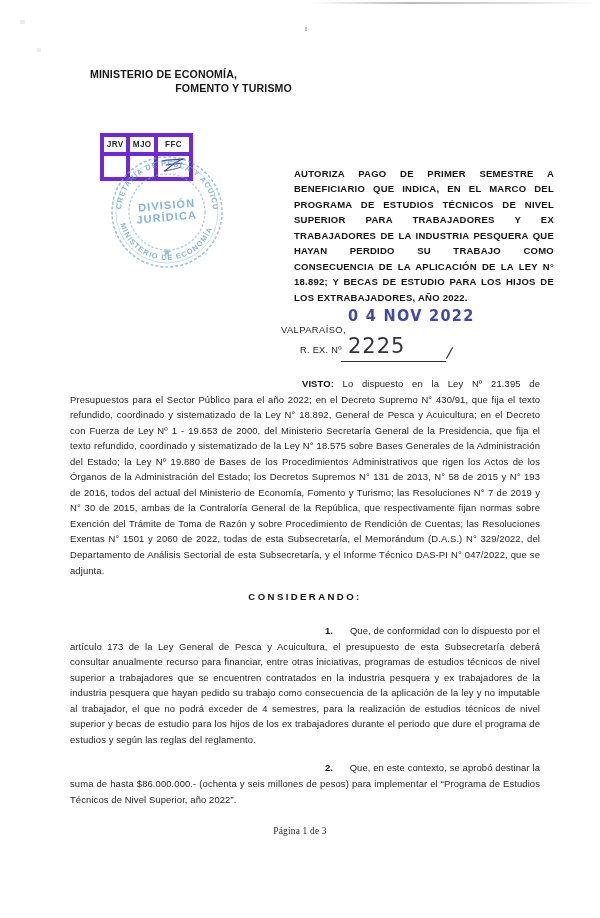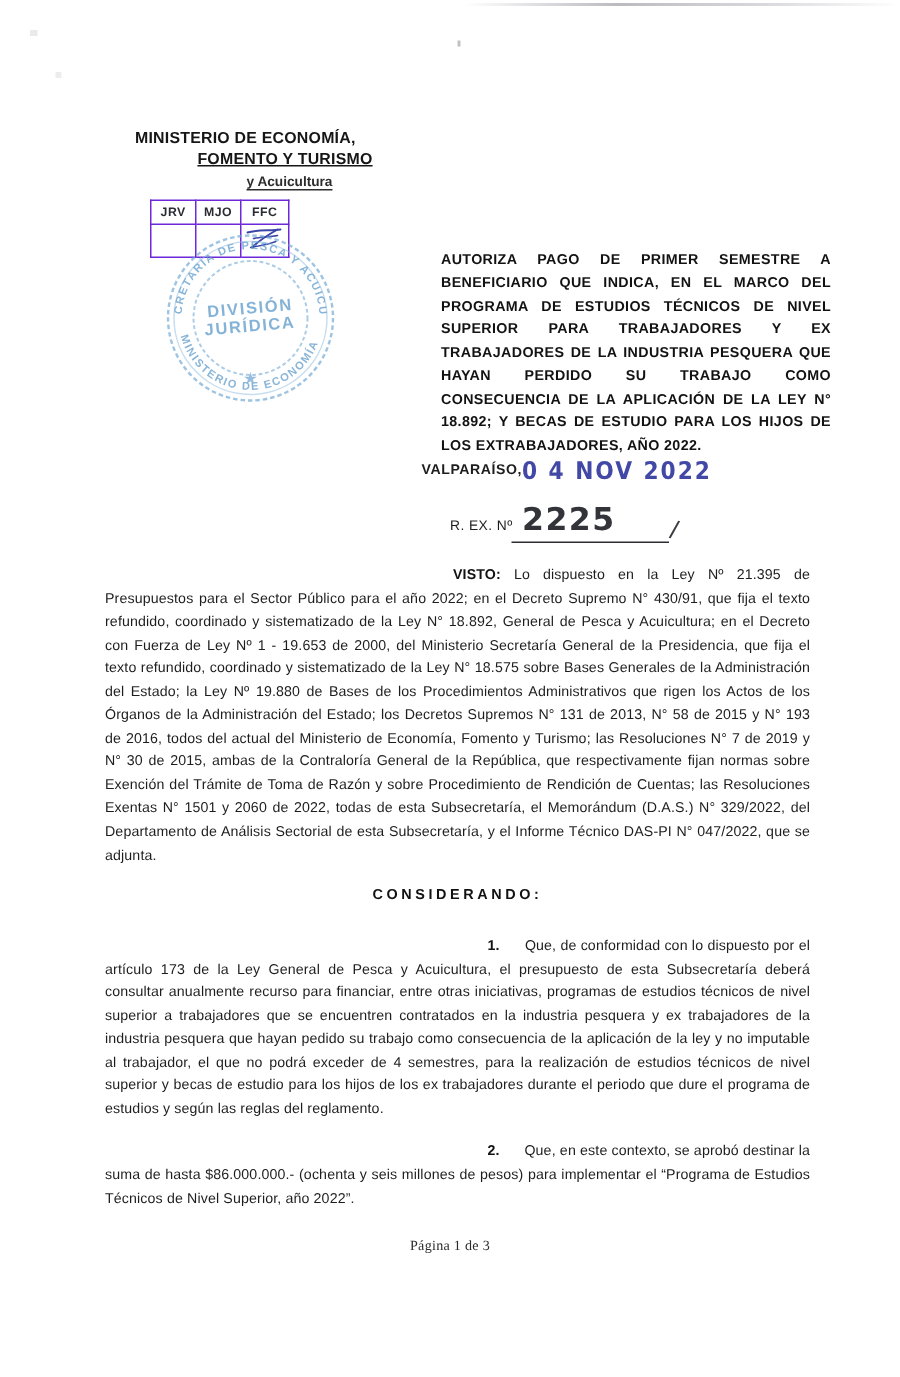--- a/index.html
+++ b/index.html
@@ -27,34 +27,34 @@
   }
   .scan-speck {
     position: absolute;
     background: rgba(120,120,125,.45);
   }
 
   
   .letterhead {
     position: absolute;
     left: 88px;
-    top: 86px;
+    top: 68px;
     width: 210px;
     text-align: center;
     line-height: 1.32;
   }
   .lh-l1, .lh-l2 {
     font-size: 10.6px;
     font-weight: 600;
     letter-spacing: .15px;
     color: #161616;
     white-space: nowrap;
   }
   .lh-l1 { text-align: left; padding-left: 2px; }
-  .lh-l2 { text-align: center; padding-right: 6px; text-decoration: underline; }
+  .lh-l2 { text-align: right; padding-right: 6px; }
   .lh-l3 {
     font-size: 10.6px;
     font-weight: 600;
     text-decoration: underline;
     text-underline-offset: 2px;
     margin-top: 2px;
     color: #161616;
   }
   .lh-l4 {
     font-size: 9.1px;
@@ -67,21 +67,21 @@
 
   
   .initials-table {
     position: absolute;
     left: 100px;
     top: 133px;
     width: 93px;
     border-collapse: collapse;
   }
   .initials-table td {
-    border: 1px solid #6d28d9;
+    border: 4px solid #6d28d9;
     height: 15px;
     text-align: center;
     vertical-align: middle;
     font-size: 8.2px;
     font-weight: 600;
     letter-spacing: .3px;
     color: #2b2b33;
     padding: 0;
   }
   .initials-table tr.row-sign td { height: 19px; }
@@ -118,23 +118,23 @@
     letter-spacing: .25px;
     text-align: justify;
     text-align-last: left;
     color: #121212;
   }
 
   
   .place-line {
     position: absolute;
     left: 281px;
-    top: 307px;
+    top: 324px;
     font-size: 9.4px;
-    font-weight: 700;
+    font-weight: 400;
     letter-spacing: .4px;
     color: #1d1d1d;
   }
   .date-stamp {
     position: absolute;
     left: 348px;
     top: 306px;
     font-family: "DejaVu Sans", sans-serif;
     font-size: 14.5px;
     font-weight: 700;
@@ -151,21 +151,21 @@
     font-weight: 400;
     letter-spacing: .3px;
     color: #1d1d1d;
   }
   .rex-number {
     position: absolute;
     left: 348px;
     top: 334px;
     font-family: "DejaVu Sans", sans-serif;
     font-size: 21px;
-    font-weight: 700;
+    font-weight: 400;
     letter-spacing: 1px;
     color: #33343a;
   }
   .rex-rule {
     position: absolute;
     left: 341px;
     top: 361px;
     width: 105px;
     height: 1.4px;
     background: #2c2c32;
@@ -226,21 +226,20 @@
 <body>
 
 <div class="scan-top-line"></div>
 <div class="scan-speck" style="left:305px;top:27px;width:2px;height:4px;"></div>
 <div class="scan-speck" style="left:20px;top:20px;width:5px;height:4px;opacity:.35;"></div>
 <div class="scan-speck" style="left:37px;top:48px;width:4px;height:4px;opacity:.3;"></div>
 
 <div class="letterhead">
   <div class="lh-l1">MINISTERIO DE ECONOMÍA,</div>
   <div class="lh-l2">FOMENTO Y TURISMO</div>
-  <div class="lh-l4">y Acuicultura</div>
 </div>
 
 <table class="initials-table">
   <tbody>
       <tr>
     <td class="c1">JRV</td>
     <td class="c2">MJO</td>
     <td class="c3">FFC</td>
   </tr>
   <tr class="row-sign">

